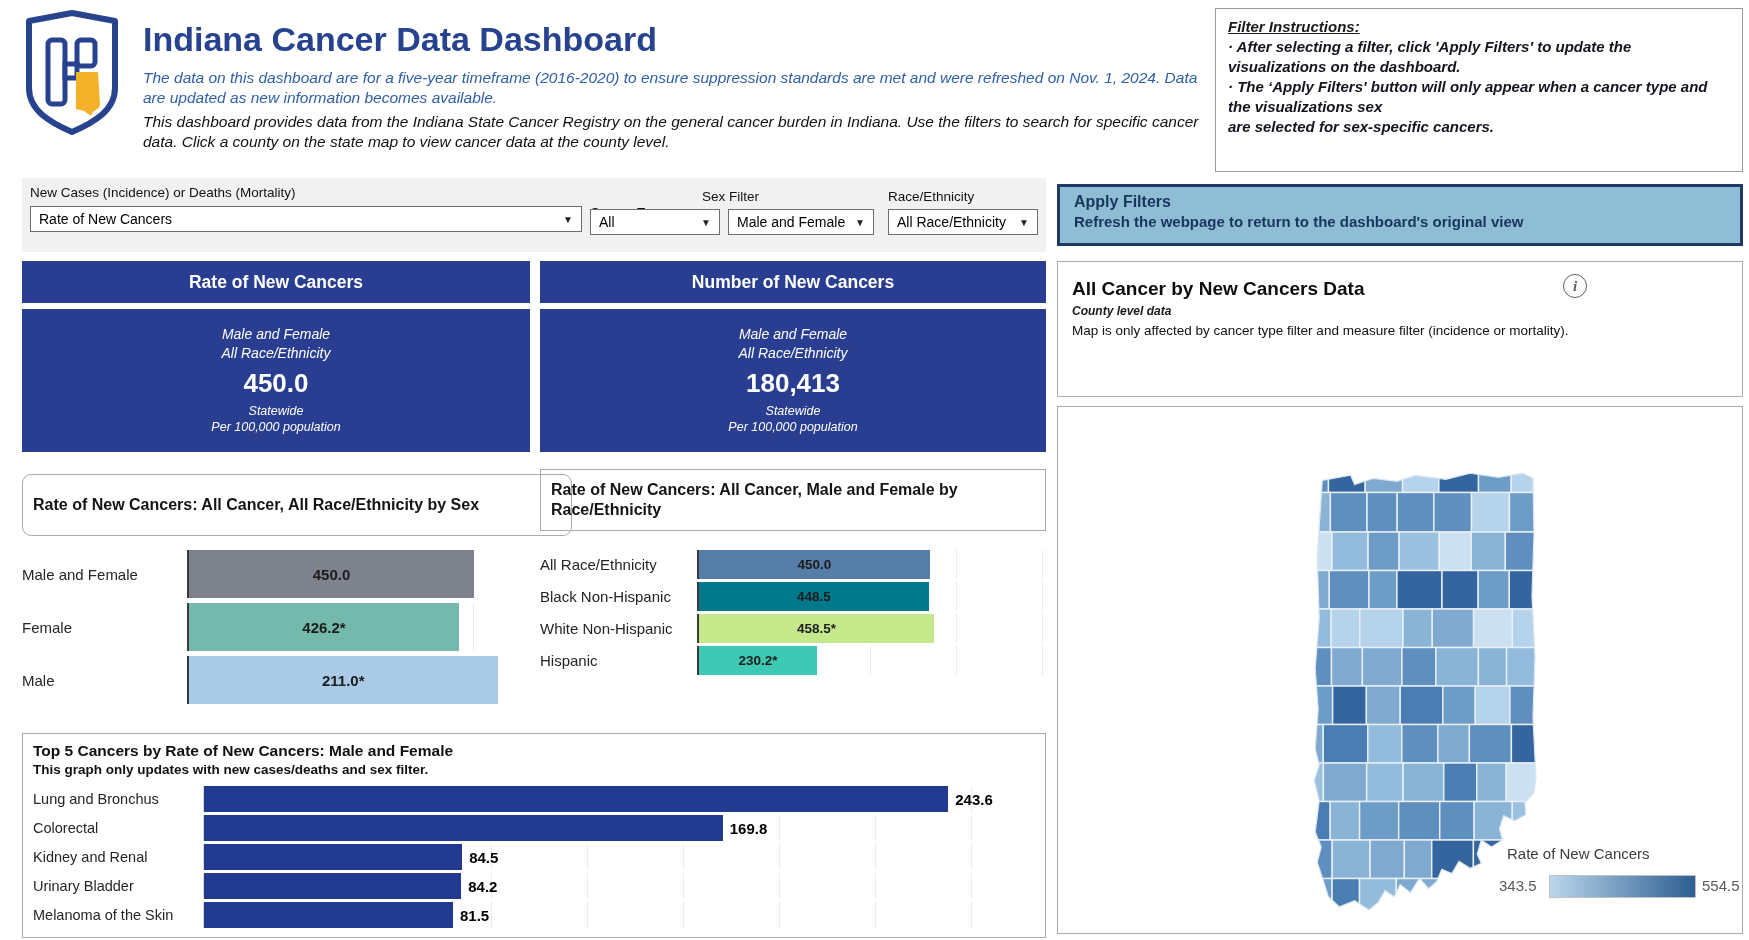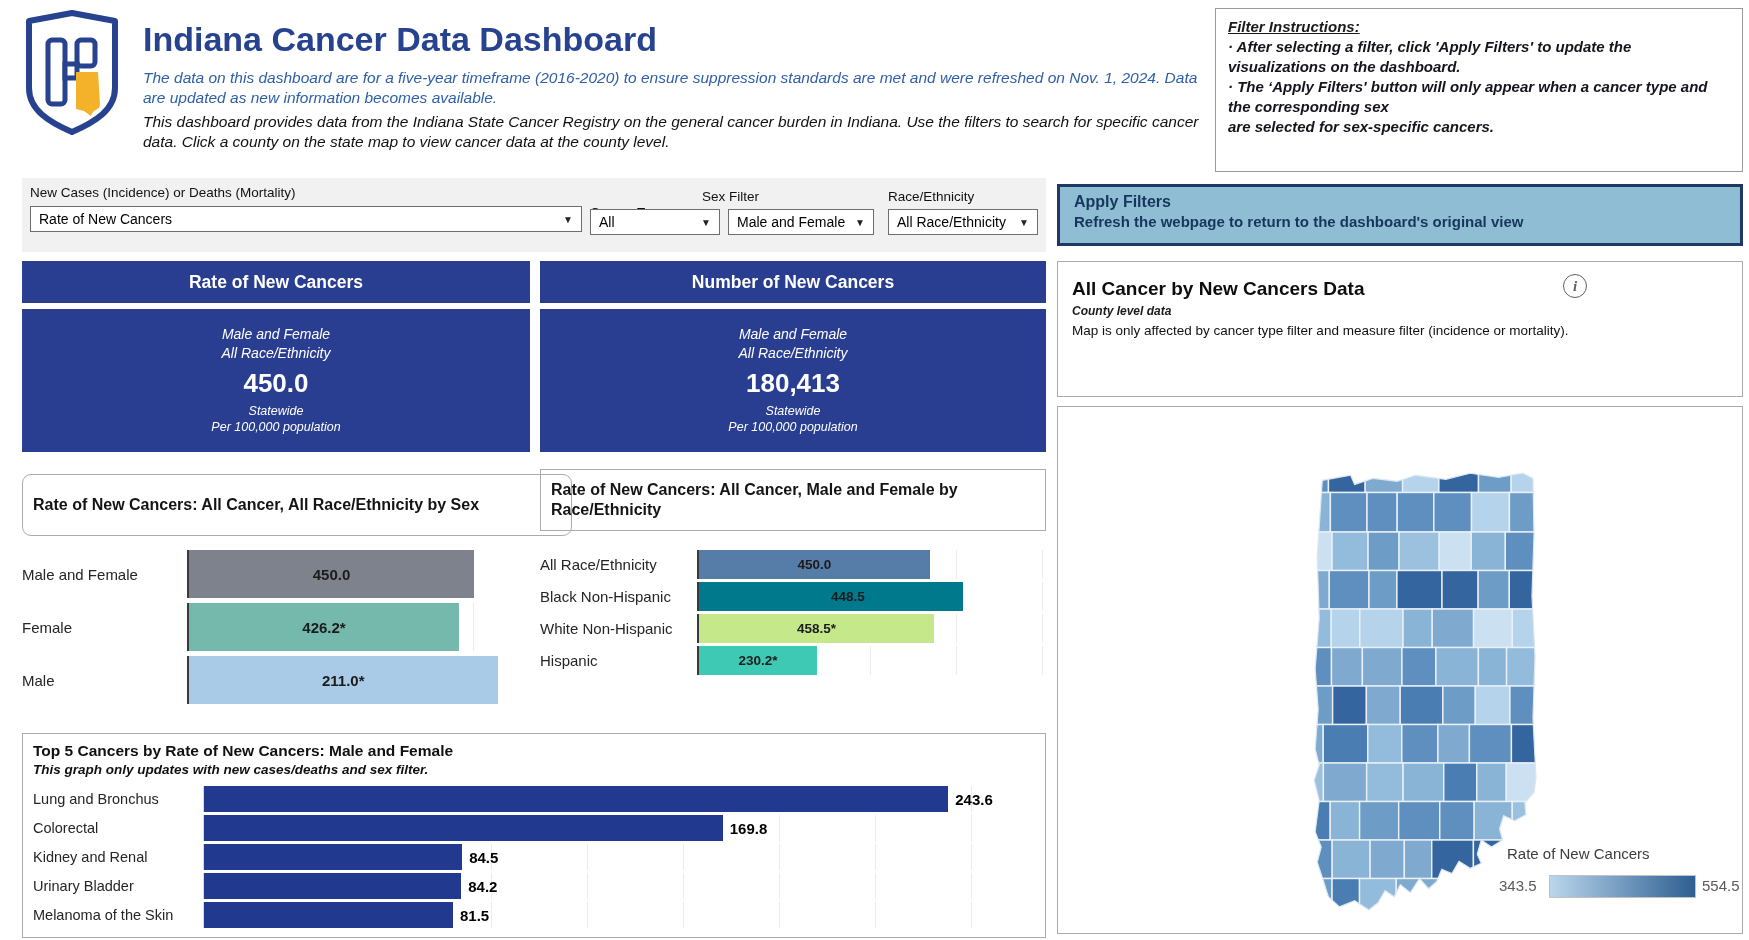--- a/index.html
+++ b/index.html
@@ -61,21 +61,21 @@
   #race-chart{left:540px;top:550px;width:506px;}
   #race-chart .bar-row{height:29px;margin-bottom:3px;}
   #race-chart .bar-label{width:157px;}
   #race-chart .bar-track{border-left:2px solid #3a3a3a;
      background-image:repeating-linear-gradient(to right,transparent 0px,transparent 85px,#ececec 85px,#ececec 86px);}
   #race-chart .bar-value-in{font-size:13.5px;}
 
   
   #top5-box{left:22px;top:733px;width:1024px;height:205px;border:1px solid #ababab;box-sizing:border-box;padding:8px 10px;}
   #top5-title{font-size:15.5px;font-weight:bold;color:#111;}
-  #top5-sub{font-size:13.5px;font-weight:bold;font-style:italic;color:#111;margin-top:2px;}
+  #top5-sub{font-size:13.5px;font-weight:bold;color:#111;margin-top:2px;}
   #top5-chart{margin-top:9px;}
   #top5-chart .bar-row{height:26px;margin-bottom:3px;}
   #top5-chart .bar-label{width:170px;font-size:14.5px;}
   #top5-chart .bar-track{border-left:1px solid #d9d9d9;
      background-image:repeating-linear-gradient(to right,transparent 0px,transparent 95px,#ebebeb 95px,#ebebeb 96px);}
 
   
   #map-header-box{left:1057px;top:261px;width:686px;height:136px;border:1px solid #ababab;box-sizing:border-box;padding:16px 14px;}
   #map-title{font-size:19px;font-weight:bold;color:#0d0d0d;}
   #map-subtitle{font-size:12px;font-weight:bold;font-style:italic;margin-top:4px;}
@@ -101,21 +101,21 @@
   <path d="M43 56 h12 v14 h-12 z" fill="#ffffff" stroke="#27438F" stroke-width="5"></path>
   <path d="M54 64 L76 64 L78 96 C78 103 71 100 69 108 L62 103 L54 101 Z" fill="#F3B229"></path>
 </svg>
 <div class="abs" id="page-title">Indiana Cancer Data Dashboard</div>
 <div class="abs" id="intro-blue">The data on this dashboard are for a five-year timeframe (2016-2020) to ensure suppression standards are met and were refreshed on Nov. 1, 2024. Data are updated as new information becomes available.</div>
 <div class="abs" id="intro-black">This dashboard provides data from the Indiana State Cancer Registry on the general cancer burden in Indiana. Use the filters to search for specific cancer data. Click a county on the state map to view cancer data at the county level.</div>
 
 <div class="abs" id="instructions-box">
   <div class="ititle">Filter Instructions:</div>
   <div class="iline">· After selecting a filter, click 'Apply Filters' to update the visualizations on the dashboard.</div>
-  <div class="iline">· The ‘Apply Filters' button will only appear when a cancer type and the corresponding sex</div>
+  <div class="iline">· The ‘Apply Filters' button will only appear when a cancer type and the visualizations sex</div>
   <div class="iline">are selected for sex-specific cancers.</div>
 </div>
 
 <div class="abs" id="filter-panel">
   <div class="abs flabel" style="left:8px;top:7px;">New Cases (Incidence) or Deaths (Mortality)</div>
   <div class="abs select" style="left:8px;top:28px;width:552px;">
     <span>Rate of New Cancers</span>
     <span class="caret">▼</span>
   </div>
 
@@ -195,21 +195,21 @@
       <div class="bar-label">All Race/Ethnicity</div>
       <div class="bar-track">
         <div class="bar" style="width: 66.4697%; background: rgb(86, 125, 168);">
           <span class="bar-value-in">450.0</span>
         </div>
       </div>
     </div>
     <div class="bar-row">
       <div class="bar-label">Black Non-Hispanic</div>
       <div class="bar-track">
-        <div class="bar" style="width: 66.2482%; background: rgb(0, 121, 140); padding-left: 34px;">
+        <div class="bar" style="width: 66.2482%; background: rgb(0, 121, 140);">
           <span class="bar-value-in">448.5</span>
         </div>
       </div>
     </div>
     <div class="bar-row">
       <div class="bar-label">White Non-Hispanic</div>
       <div class="bar-track">
         <div class="bar" style="width: 67.7253%; background: rgb(196, 232, 138);">
           <span class="bar-value-in">458.5*</span>
         </div>

